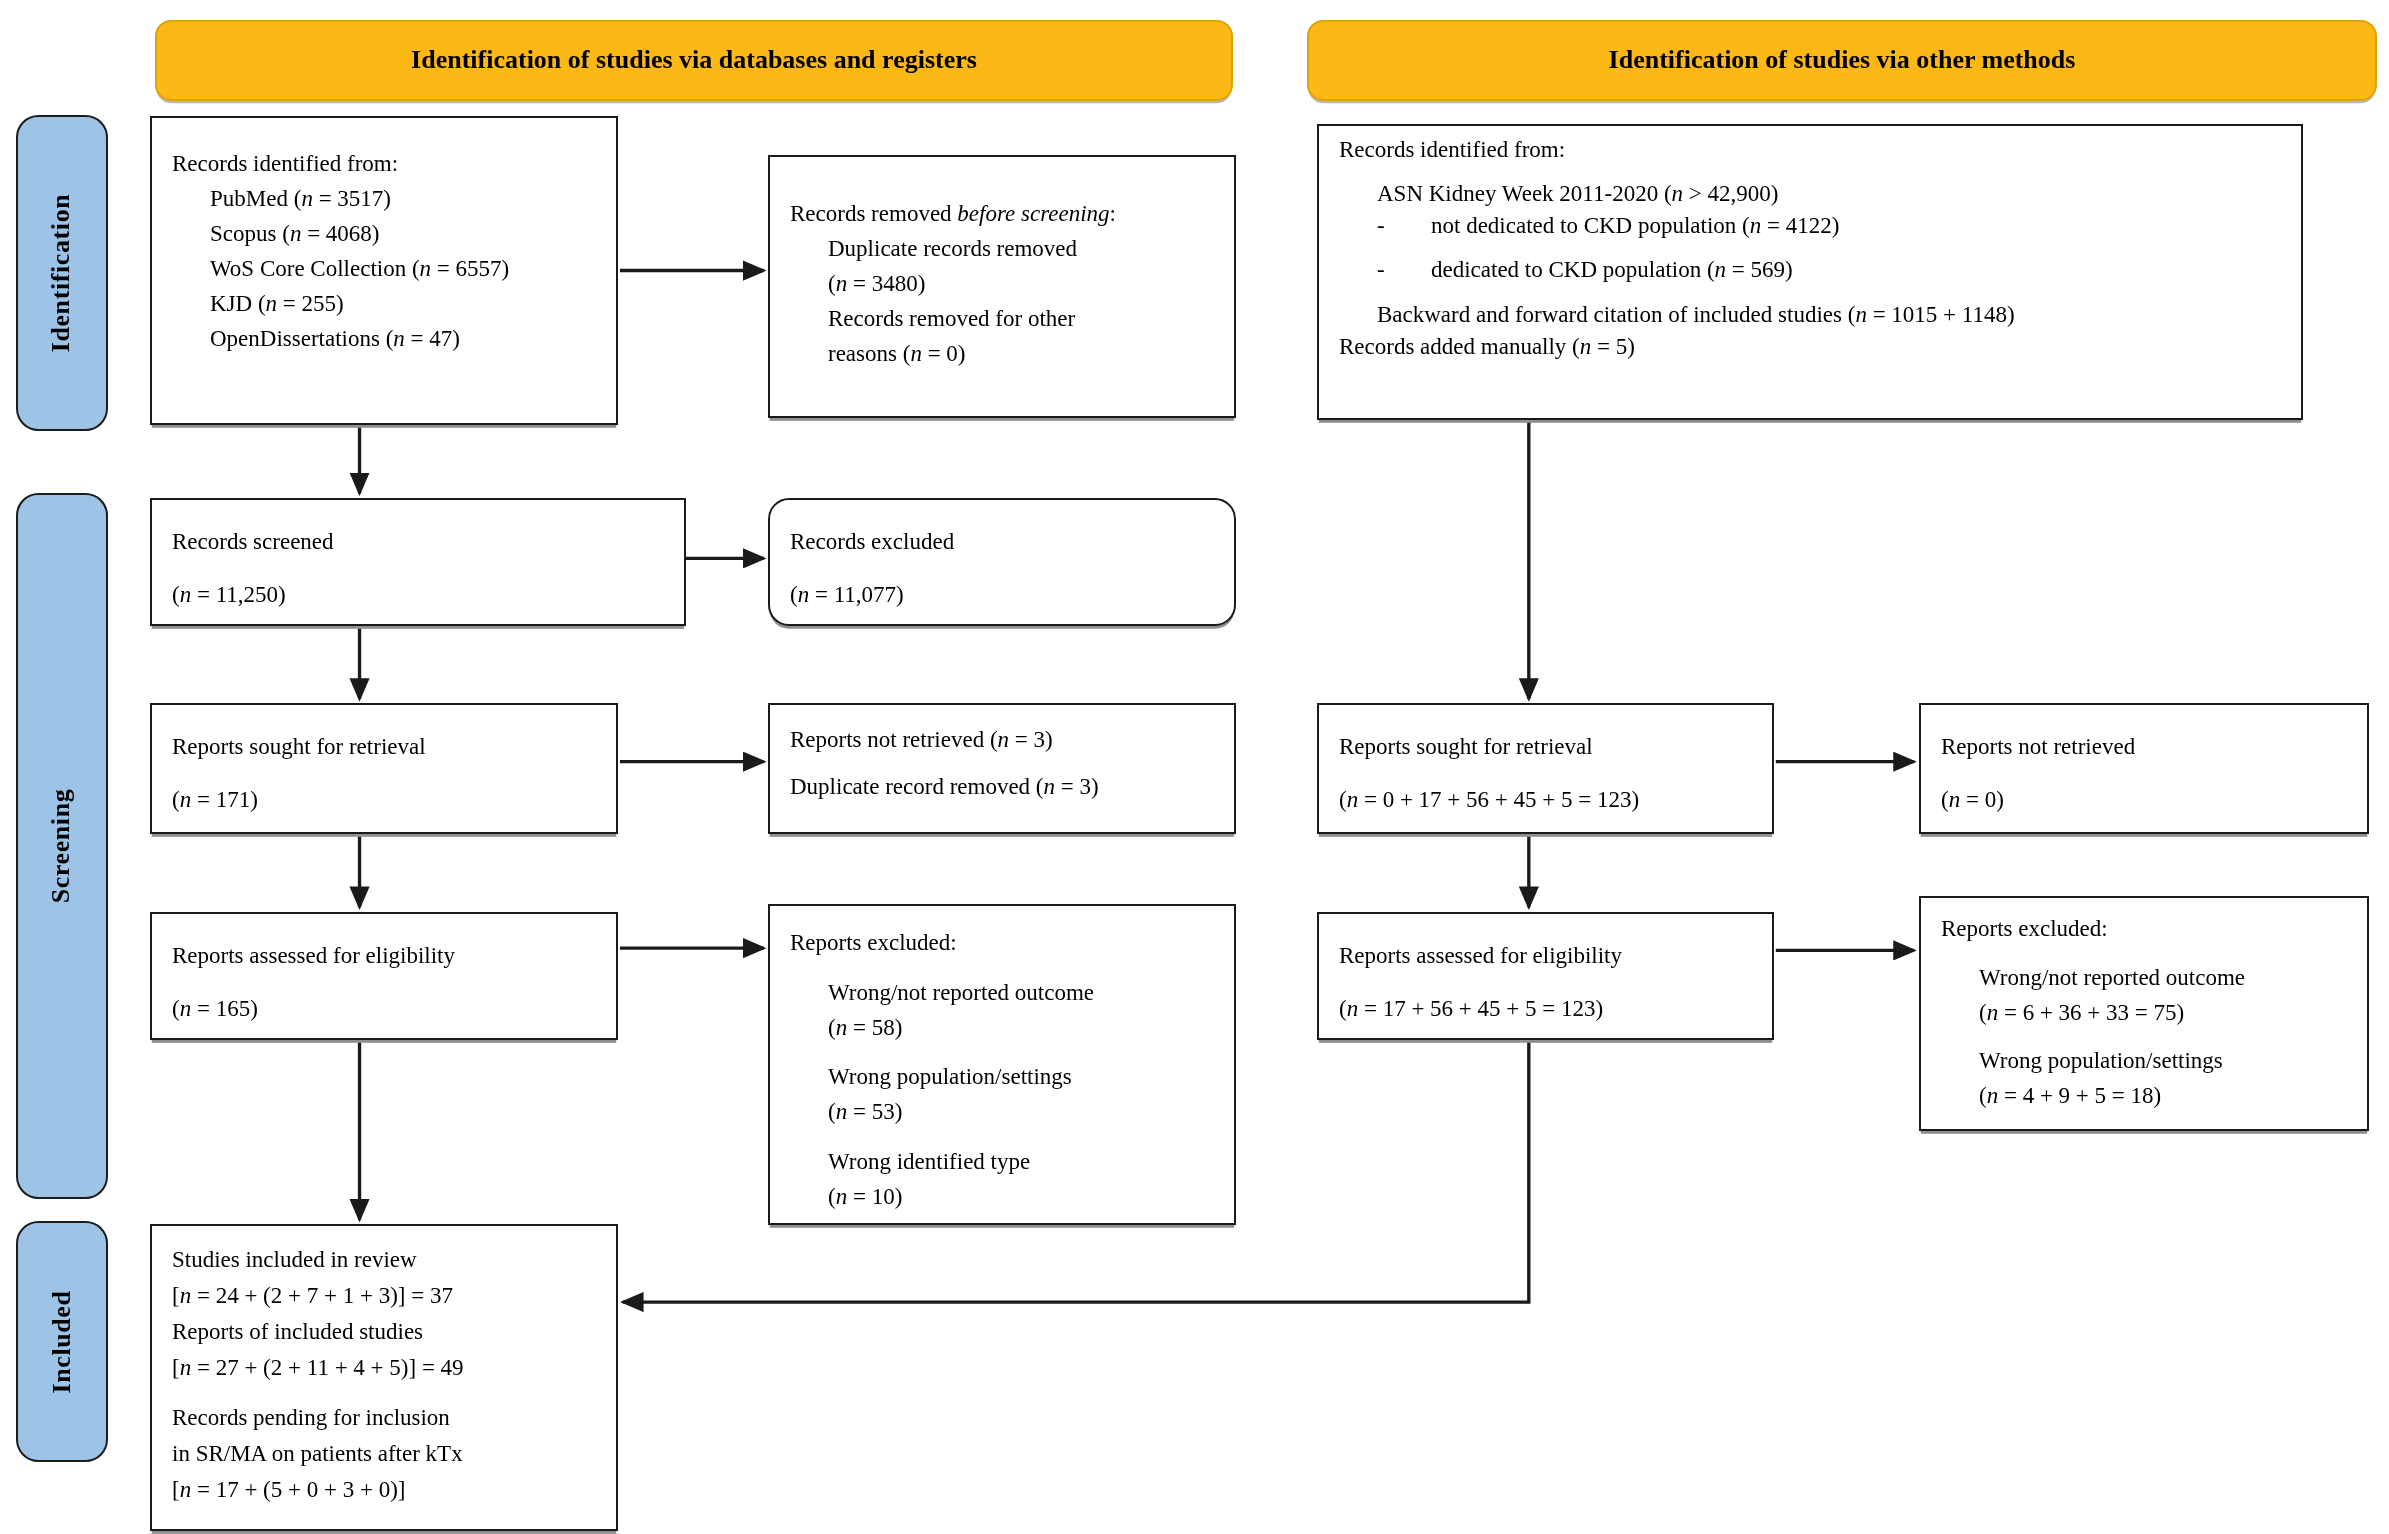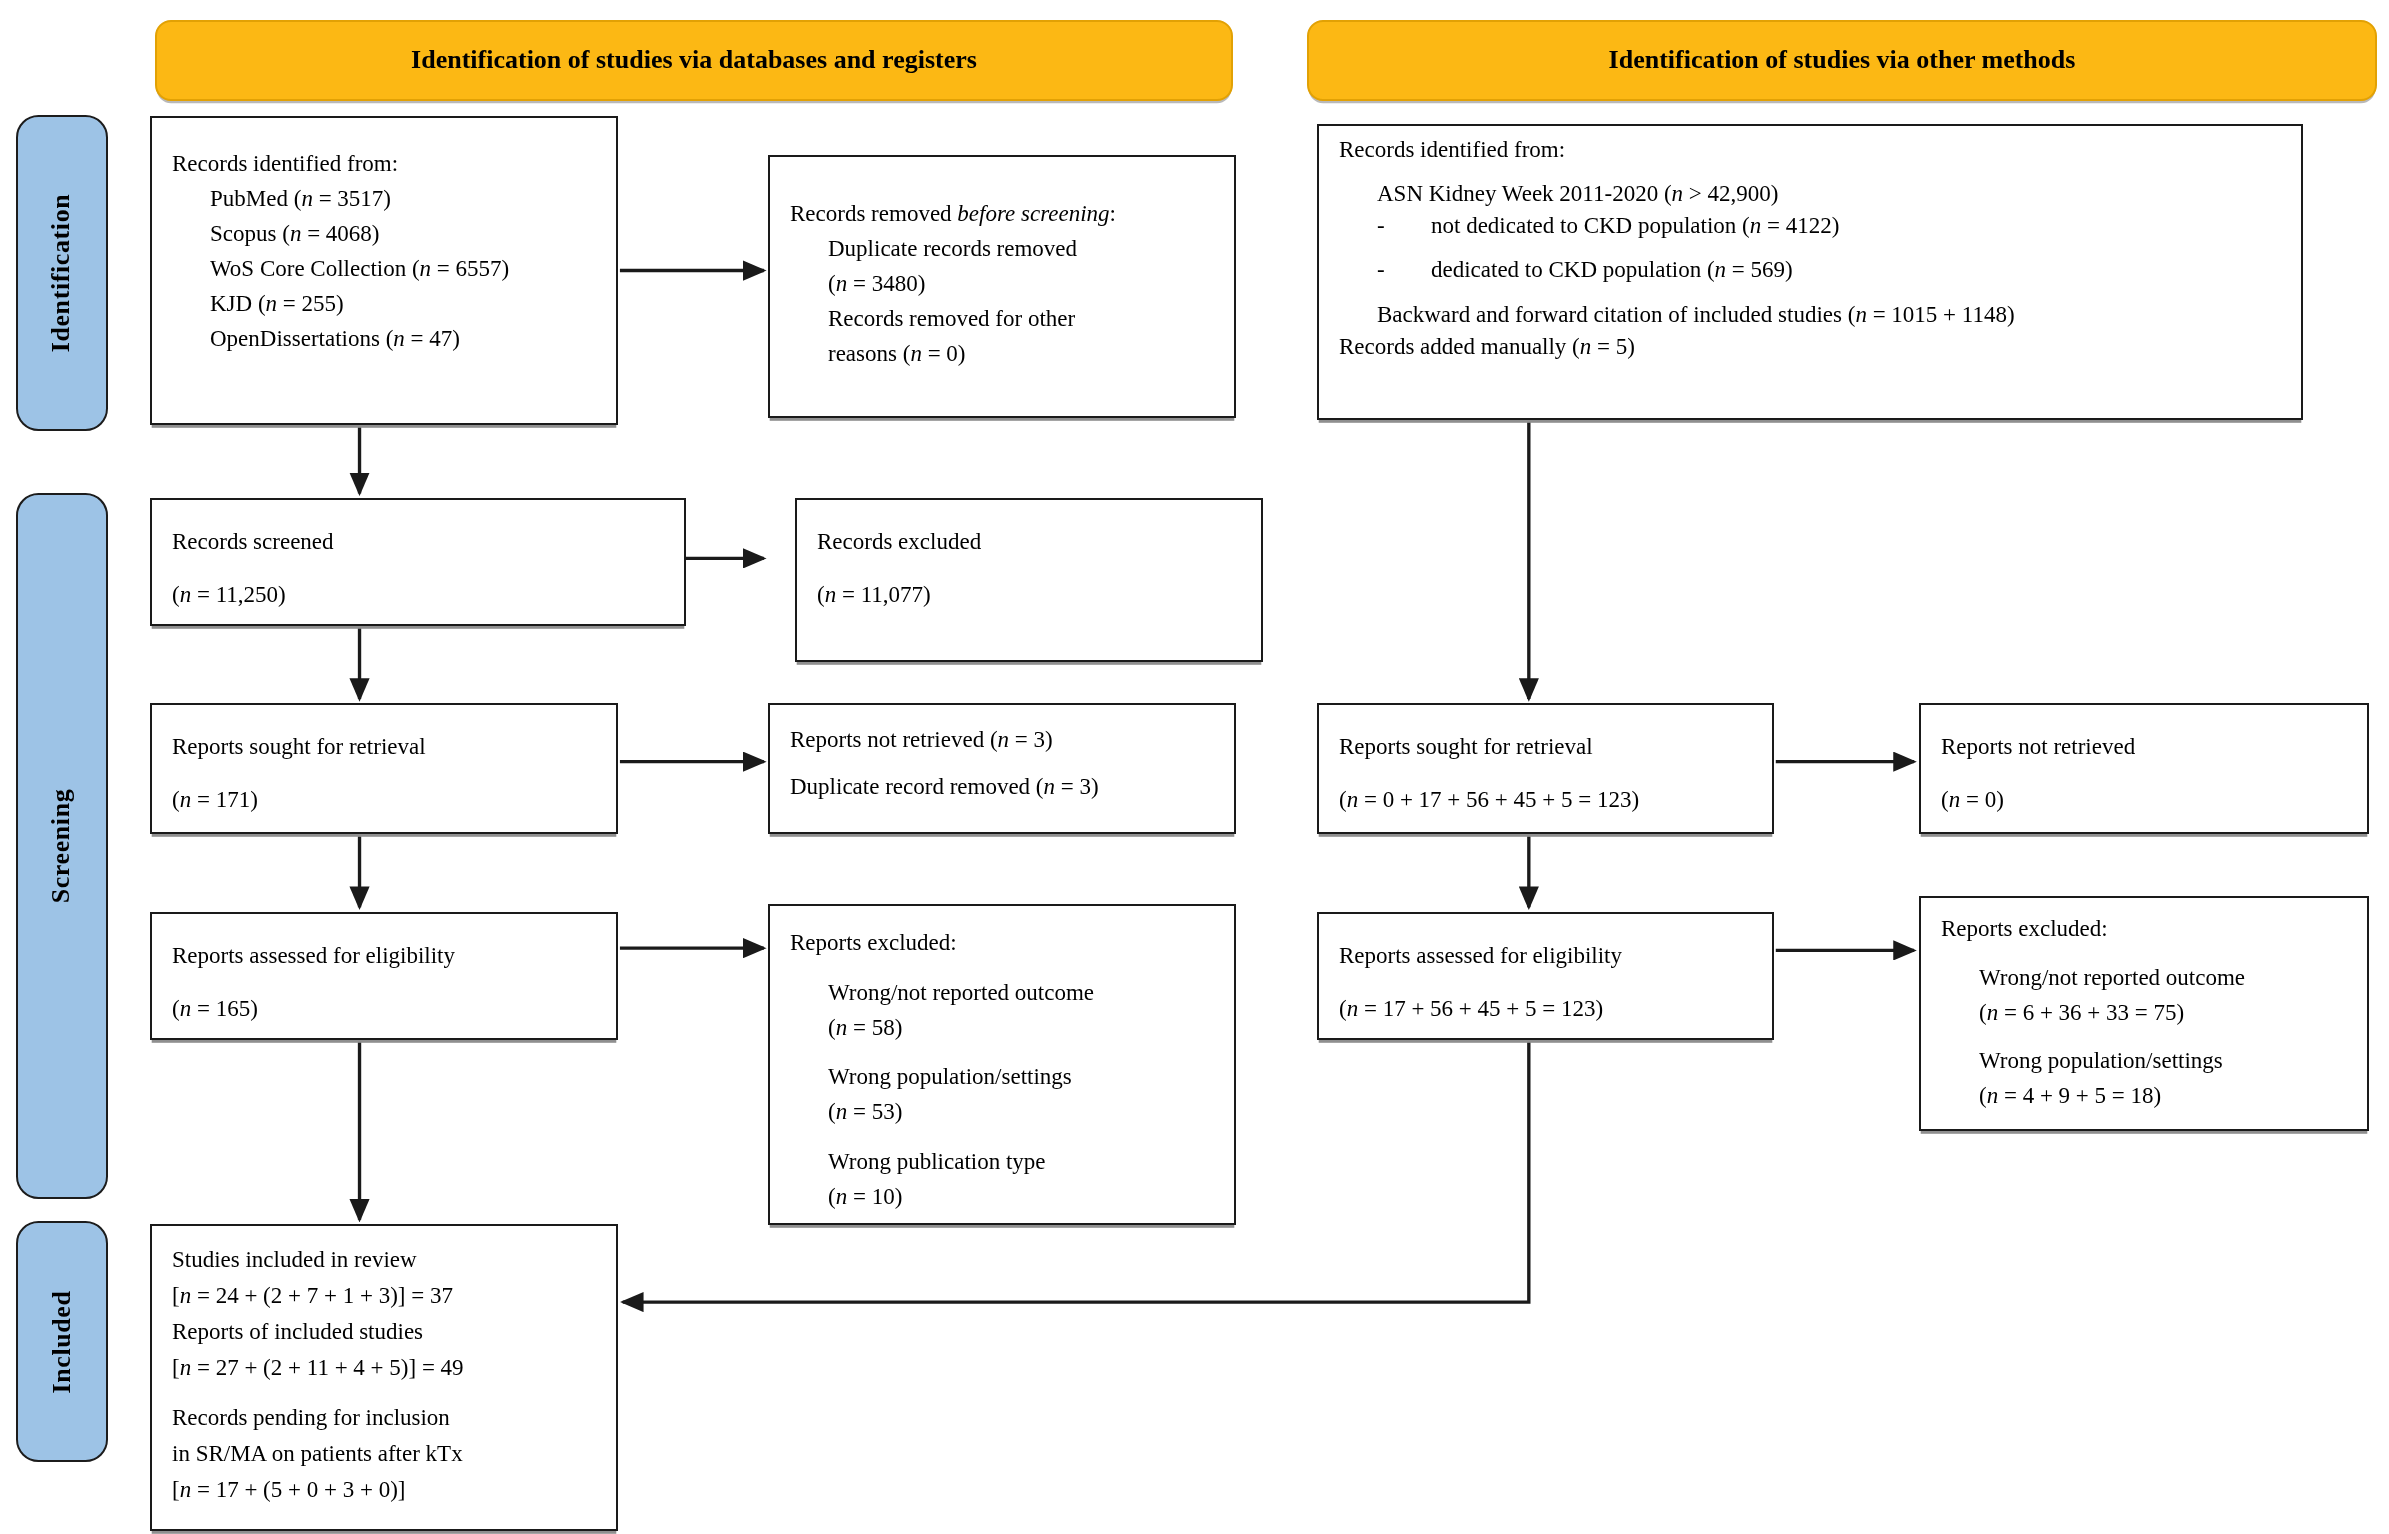--- a/index.html
+++ b/index.html
@@ -54,21 +54,21 @@
   .box .line{white-space:nowrap;}
   .box .line.i1{padding-left:38px;}
   .box .line.gap{margin-top:14.6px;}
   .box .line.b{display:flex;padding-left:38px;}
   .box .line.b .bullet{width:54px;flex:none;}
   .box em{font-style:italic;}
   .roomy{line-height:53px;padding-top:14.6px;}
   #b-db            {left:150px; top:116px; width:468px; height:309px; padding-top:28px;}
   #b-removed       {left:768px;top:155px; width:468px; height:263px; padding-top:39px;font-family:Liberation Serif, serif;}
   #b-screened      {left:150px; top:498px; width:536px; height:128px;}
-  #b-excluded      {left:795px;top:498px; width:468px; height:164px;}
+  #b-excluded      {left:768px;top:498px; width:468px; height:128px;border-radius:21px;}
   #b-sought        {left:150px; top:703px;width:468px; height:131px;}
   #b-notret        {left:768px;top:703px;width:468px; height:131px;line-height:47px;padding-top:11px;}
   #b-assessed      {left:150px; top:912px;width:468px; height:128px;}
   #b-repexcl       {left:768px;top:904px;width:468px; height:321px; padding-top:19px;}
   #b-included      {left:150px; top:1224px;width:468px; height:307px; padding-top:15.7px;line-height:36px;}
   #b-other-id      {left:1317px;top:124px; width:986px;height:296px; padding-top:7.8px;line-height:32px;}
   #b-other-id .line.gap{margin-top:12.3px;}
   #b-other-sought  {left:1317px;top:703px;width:457px; height:131px;}
   #b-other-notret  {left:1919px;top:703px;width:450px; height:131px;}
   #b-other-assessed{left:1317px;top:912px;width:457px; height:128px;}
@@ -152,21 +152,21 @@
   <div class="box roomy" id="b-assessed">
       <div class="line">Reports assessed for eligibility</div>
       <div class="line">(<em>n</em> = 165)</div>
     </div>
   <div class="box" id="b-repexcl">
       <div class="line">Reports excluded:</div>
       <div class="line i1 gap">Wrong/not reported outcome</div>
       <div class="line i1">(<em>n</em> = 58)</div>
       <div class="line i1 gap">Wrong population/settings</div>
       <div class="line i1">(<em>n</em> = 53)</div>
-      <div class="line i1 gap">Wrong publication type</div>
+      <div class="line i1 gap">Wrong identified type</div>
       <div class="line i1">(<em>n</em> = 10)</div>
     </div>
   <div class="box" id="b-included">
       <div class="line">Studies included in review</div>
       <div class="line">[<em>n</em> = 24 + (2 + 7 + 1 + 3)] = 37</div>
       <div class="line">Reports of included studies</div>
       <div class="line">[<em>n</em> = 27 + (2 + 11 + 4 + 5)] = 49</div>
       <div class="line gap">Records pending for inclusion</div>
       <div class="line">in SR/MA on patients after kTx</div>
       <div class="line">[<em>n</em> = 17 + (5 + 0 + 3 + 0)]</div>

